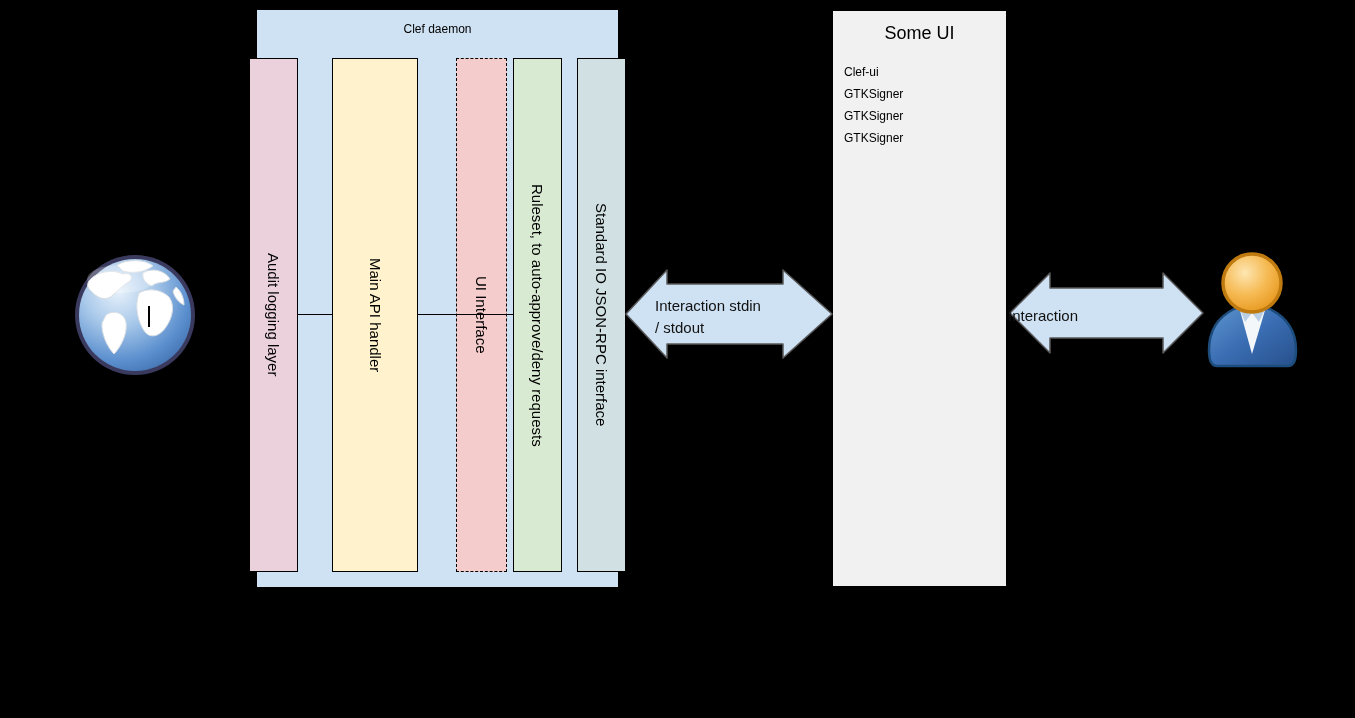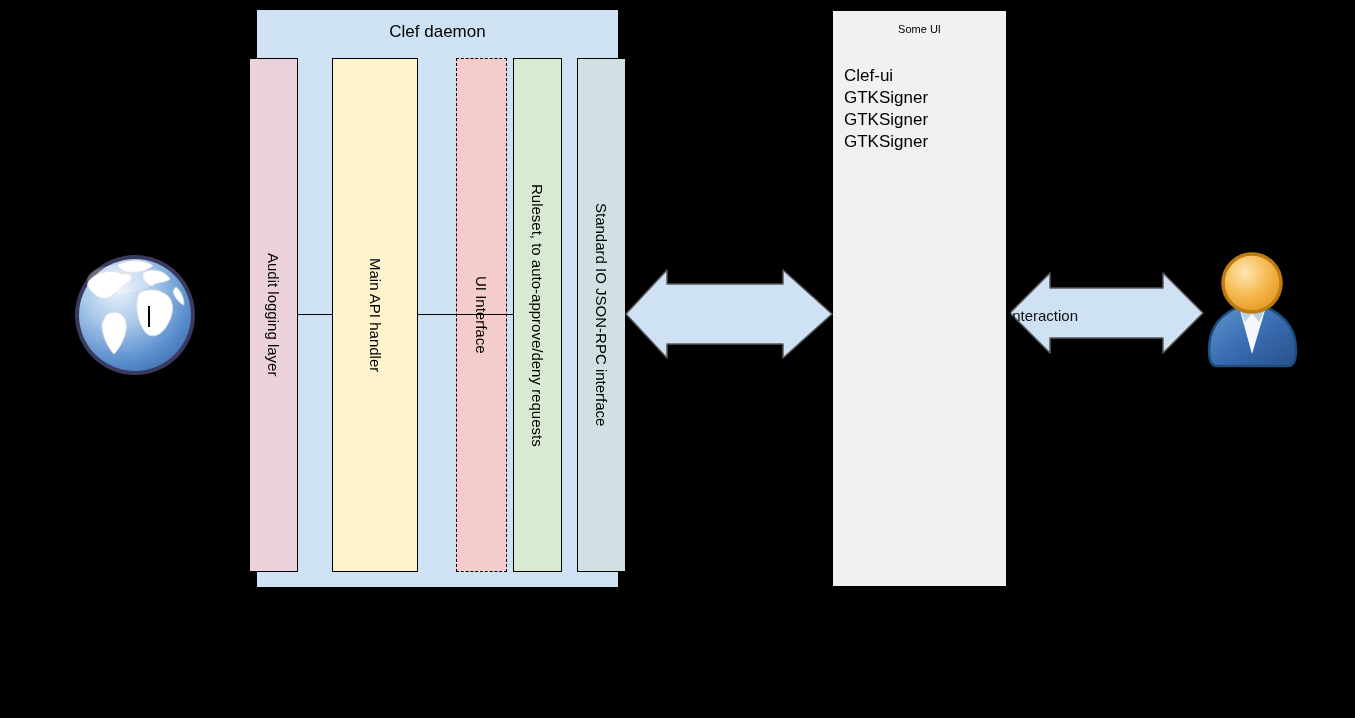--- a/index.html
+++ b/index.html
@@ -2,41 +2,41 @@
 <html><head>
 <meta charset="utf-8">
 <style>
   html,body{margin:0;padding:0;background:#000;}
   .canvas{
     position:relative;width:1355px;height:718px;background:#000000;
     font-family:"Liberation Sans",sans-serif;color:#000;overflow:hidden;
   }
   
   .clef-box{position:absolute;left:257px;top:10px;width:361px;height:577px;background:#cfe2f3;}
-  .clef-title{position:absolute;left:0;top:12px;width:100%;text-align:center;font-size:17px;color:#000;}
+  .clef-title{position:absolute;left:0;top:12px;width:100%;text-align:center;font-size:12px;color:#000;}
   
   .layer{position:absolute;top:58px;height:514px;box-sizing:border-box;border:1px solid #000;
          display:flex;align-items:center;justify-content:center;}
   .layer .vtext{writing-mode:vertical-rl;font-size:15px;white-space:nowrap;color:#000;}
   #layer-audit  {left:249px;width:49px;background:#ead1dc;}
   #layer-api    {left:332px;width:86px;background:#fff2cc;}
   #layer-ui     {left:456px;width:51px;background:#f4cccc;border:1.6px dashed #000;}
   #layer-ruleset{left:513px;width:49px;background:#d9ead3;}
   #layer-stdio  {left:577px;width:49px;background:#d0e0e3;}
   
   .conn-h{position:absolute;height:0;border-top:1.5px solid #000;}
   #conn-audit-api{left:297px;top:314px;width:36px;}
   #conn-api-ruleset{left:417px;top:314px;width:97px;}
   .conn-v{position:absolute;width:0;border-left:2px solid #000;}
   #conn-globe-stub{left:148px;top:306px;height:21px;}
   
   .someui-box{position:absolute;left:832px;top:10px;width:175px;height:577px;background:#f1f1f1;
               border:1px solid #000;box-sizing:border-box;}
-  .someui-title{margin-top:12px;text-align:center;font-size:11px;}
-  .someui-list{list-style:none;margin:30px 0 0 0;padding:0 0 0 11px;font-size:17px;line-height:22px;}
+  .someui-title{margin-top:12px;text-align:center;font-size:18px;}
+  .someui-list{list-style:none;margin:17px 0 0 0;padding:0 0 0 11px;font-size:12px;line-height:22px;}
   
   .arrow-svg{position:absolute;}
   #arrow-stdio-svg{left:624px;top:268px;}
   #arrow-user-svg{left:1008px;top:270px;}
   .arrow-label{position:absolute;font-size:15px;line-height:22px;color:#111;}
   #arrow-stdio-label{left:655px;top:295px;width:160px;text-align:left;}
   #arrow-user-label{left:1008px;top:305px;width:197px;}
   
   .icon-svg{position:absolute;}
   #globe-svg{left:73px;top:253px;}
@@ -107,20 +107,24 @@
       <li>Clef-ui</li>
       <li>GTKSigner</li>
       <li>GTKSigner</li>
       <li>GTKSigner</li>
     </ul>
   </div>
 
   <svg class="arrow-svg" id="arrow-stdio-svg" width="210" height="92" viewBox="0 0 210 92">
     <polygon points="2,46 43,2 43,16 159,16 159,2 208,46 159,90 159,76 43,76 43,90" fill="#cfe2f3" stroke="#58585a" stroke-width="1.5" stroke-linejoin="round"></polygon>
   </svg>
+  <div class="arrow-label" id="arrow-stdio-label">
+    <span>Interaction stdin</span><br>
+    <span>/ stdout</span>
+  </div>
 
   <svg class="arrow-svg" id="arrow-user-svg" width="197" height="86" viewBox="0 0 197 86">
     <polygon points="2,43 42,3 42,18 155,18 155,3 195,43 155,83 155,68 42,68 42,83" fill="#cfe2f3" stroke="#58585a" stroke-width="1.5" stroke-linejoin="round"></polygon>
   </svg>
   <div class="arrow-label" id="arrow-user-label">Interaction</div>
 
   <svg class="icon-svg" id="user-svg" width="93" height="118" viewBox="0 0 93 118">
     <defs>
       <linearGradient id="bodyGrad" x1="0" y1="0" x2="1" y2="1">
         <stop offset="0" stop-color="#6097d0"></stop>

